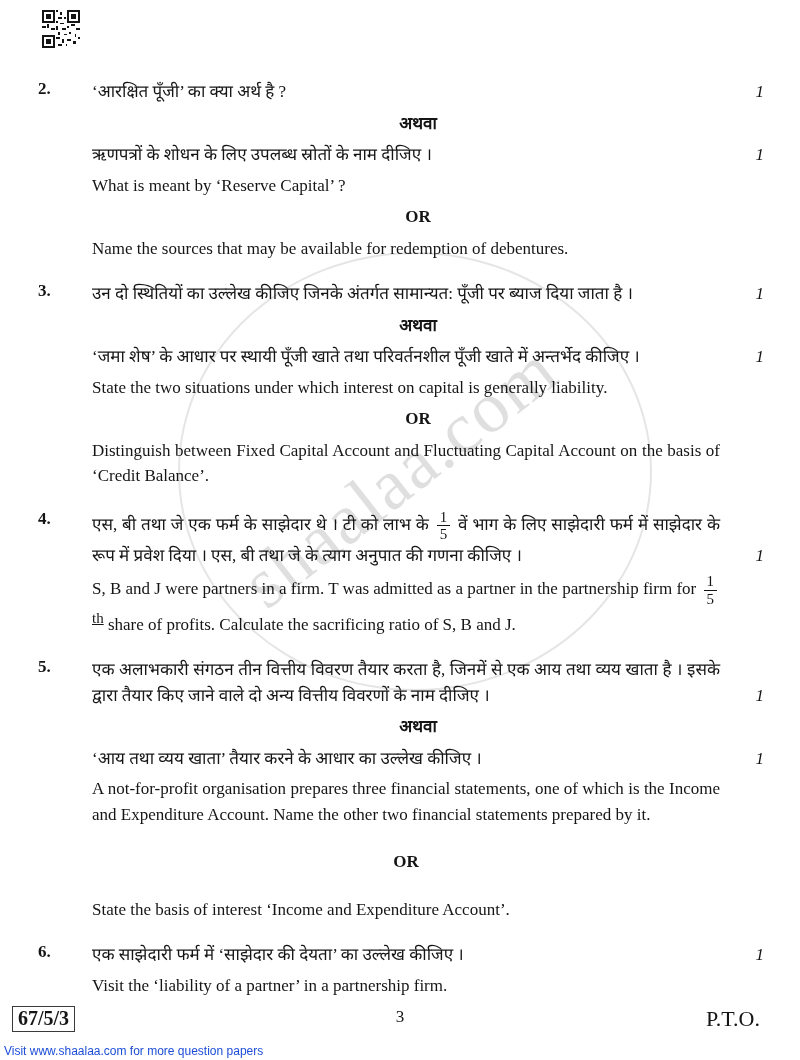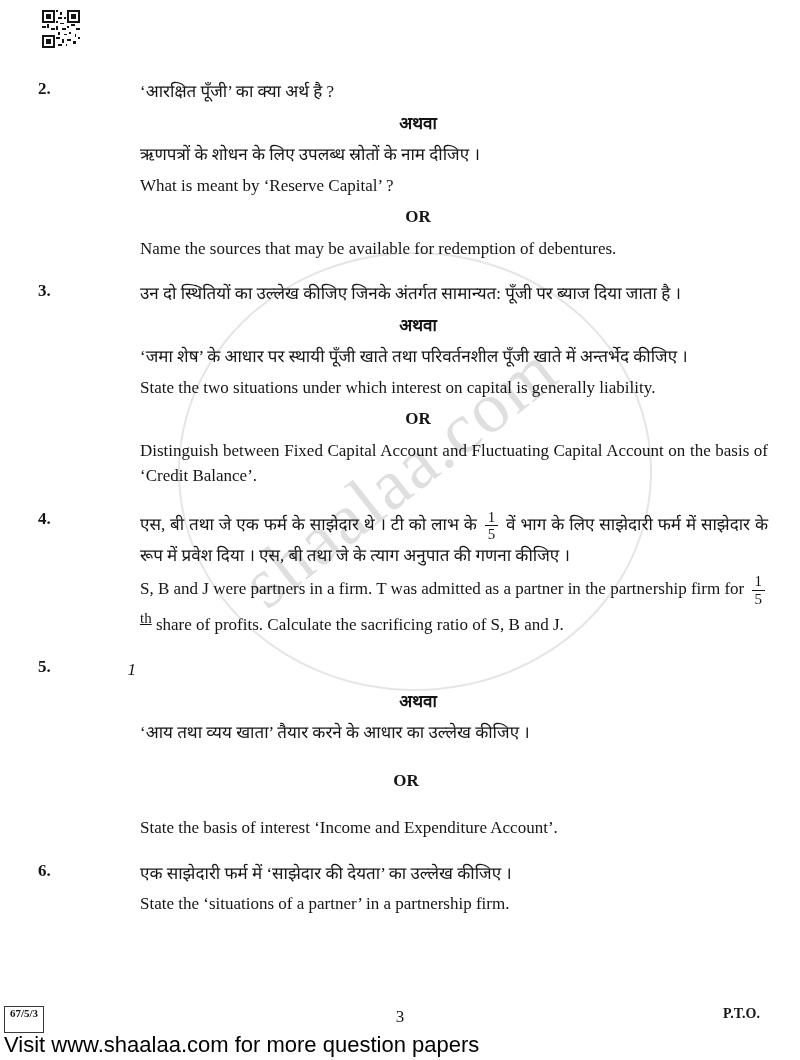--- a/index.html
+++ b/index.html
@@ -22,48 +22,48 @@
   
   .qr { position:absolute; top:10px; left:42px; z-index:1; }
   
   .content { position:relative; z-index:1; padding-top:74px; }
   .question { margin-bottom:20px; }
   .row { display:flex; margin:5px 0; padding-left:38px; padding-right:36px; }
   .num {
     width:54px; flex:0 0 54px; font-weight:bold; align-self:flex-start;
   }
   .text { width:628px; flex:0 0 628px; line-height:1.5; }
-  .j { text-align:justify;margin-left:48px; }
+  .j { text-align:justify; }
   .center { text-align:center; }
   .bold { font-weight:bold; }
   .mark {
     width:44px; flex:0 0 44px; text-align:right; font-style:italic;
     align-self:flex-end; line-height:1.5;
   }
   .or-row { margin:6px 12px; }
   .or-large { margin:22px 0; }
   
   .frac {
     display:inline-block; vertical-align:middle; text-align:center;
     line-height:1.1; font-size:15px; margin:0 3px;
   }
   .fnum { display:block; border-bottom:1.3px solid #151515; padding:0 3px; }
   .fden { display:block; }
   sup { font-size:15px;text-decoration:underline; }
   
   .footer { position:absolute; left:0; right:0; bottom:30px; height:24px; z-index:1; }
   .code-box {
-    position:absolute; left:4px; top:0; border:1.5px solid #3a3a3a;
-    padding:0 5px 13px 5px; font-weight:bold; font-size:11px;
+    position:absolute; left:12px; top:0; border:1.5px solid #3a3a3a;
+    padding:0 5px 1px 5px; font-weight:bold; font-size:20px;
   }
   .page-num { position:absolute; left:0; right:0; top:1px; text-align:center; font-size:17px; }
-  .pto { position:absolute; right:40px; top:0; font-weight:bold; font-size:14px; }
+  .pto { position:absolute; right:40px; top:0; font-weight:normal; font-size:22px; }
   .visit {
     position:absolute; left:4px; bottom:2px; z-index:1;
-    font-family:"Liberation Sans", sans-serif; font-size:22px; color:#000000;
+    font-family:"Liberation Sans", sans-serif; font-size:12px; color:#1d4ed8;
   }
 </style>
 </head>
 <body>
 
 <div class="page">
 
   <div class="watermark">
     <div class="wm-ellipse"></div>
     <div class="wm-text">shaalaa.com</div>
@@ -192,31 +192,37 @@
       <div class="row">
         <div class="num"></div>
         <div class="text j"><span>S, B and J were partners in a firm. T was admitted as a partner in the partnership firm for </span><span class="frac"><span class="fnum">1</span><span class="fden">5</span></span><sup>th</sup><span> share of profits. Calculate the sacrificing ratio of S, B and J.</span></div>
         <div class="mark"></div>
       </div>
     </div>
 
     <div class="question">
       <div class="row">
         <div class="num">5.</div>
+        <div class="text j">एक अलाभकारी संगठन तीन वित्तीय विवरण तैयार करता है, जिनमें से एक आय तथा व्यय खाता है । इसके द्वारा तैयार किए जाने वाले दो अन्य वित्तीय विवरणों के नाम दीजिए ।</div>
         <div class="mark">1</div>
       </div>
       <div class="row or-row">
         <div class="num"></div>
         <div class="text center bold">अथवा</div>
         <div class="mark"></div>
       </div>
       <div class="row">
         <div class="num"></div>
         <div class="text j">‘आय तथा व्यय खाता’ तैयार करने के आधार का उल्लेख कीजिए ।</div>
         <div class="mark">1</div>
+      </div>
+      <div class="row">
+        <div class="num"></div>
+        <div class="text j">A not-for-profit organisation prepares three financial statements, one of which is the Income and Expenditure Account. Name the other two financial statements prepared by it.</div>
+        <div class="mark"></div>
       </div>
       <div class="row or-large">
         <div class="num"></div>
         <div class="text center bold">OR</div>
         <div class="mark"></div>
       </div>
       <div class="row">
         <div class="num"></div>
         <div class="text j">State the basis of interest ‘Income and Expenditure Account’.</div>
         <div class="mark"></div>
@@ -224,21 +230,21 @@
     </div>
 
     <div class="question">
       <div class="row">
         <div class="num">6.</div>
         <div class="text j">एक साझेदारी फर्म में ‘साझेदार की देयता’ का उल्लेख कीजिए ।</div>
         <div class="mark">1</div>
       </div>
       <div class="row">
         <div class="num"></div>
-        <div class="text j">State the ‘situations of a partner’ in a partnership firm.</div>
+        <div class="text j">Visit the ‘liability of a partner’ in a partnership firm.</div>
         <div class="mark"></div>
       </div>
     </div>
 
   </div>
 
   <div class="footer">
     <span class="code-box">67/5/3</span>
     <span class="page-num">3</span>
     <span class="pto">P.T.O.</span>

